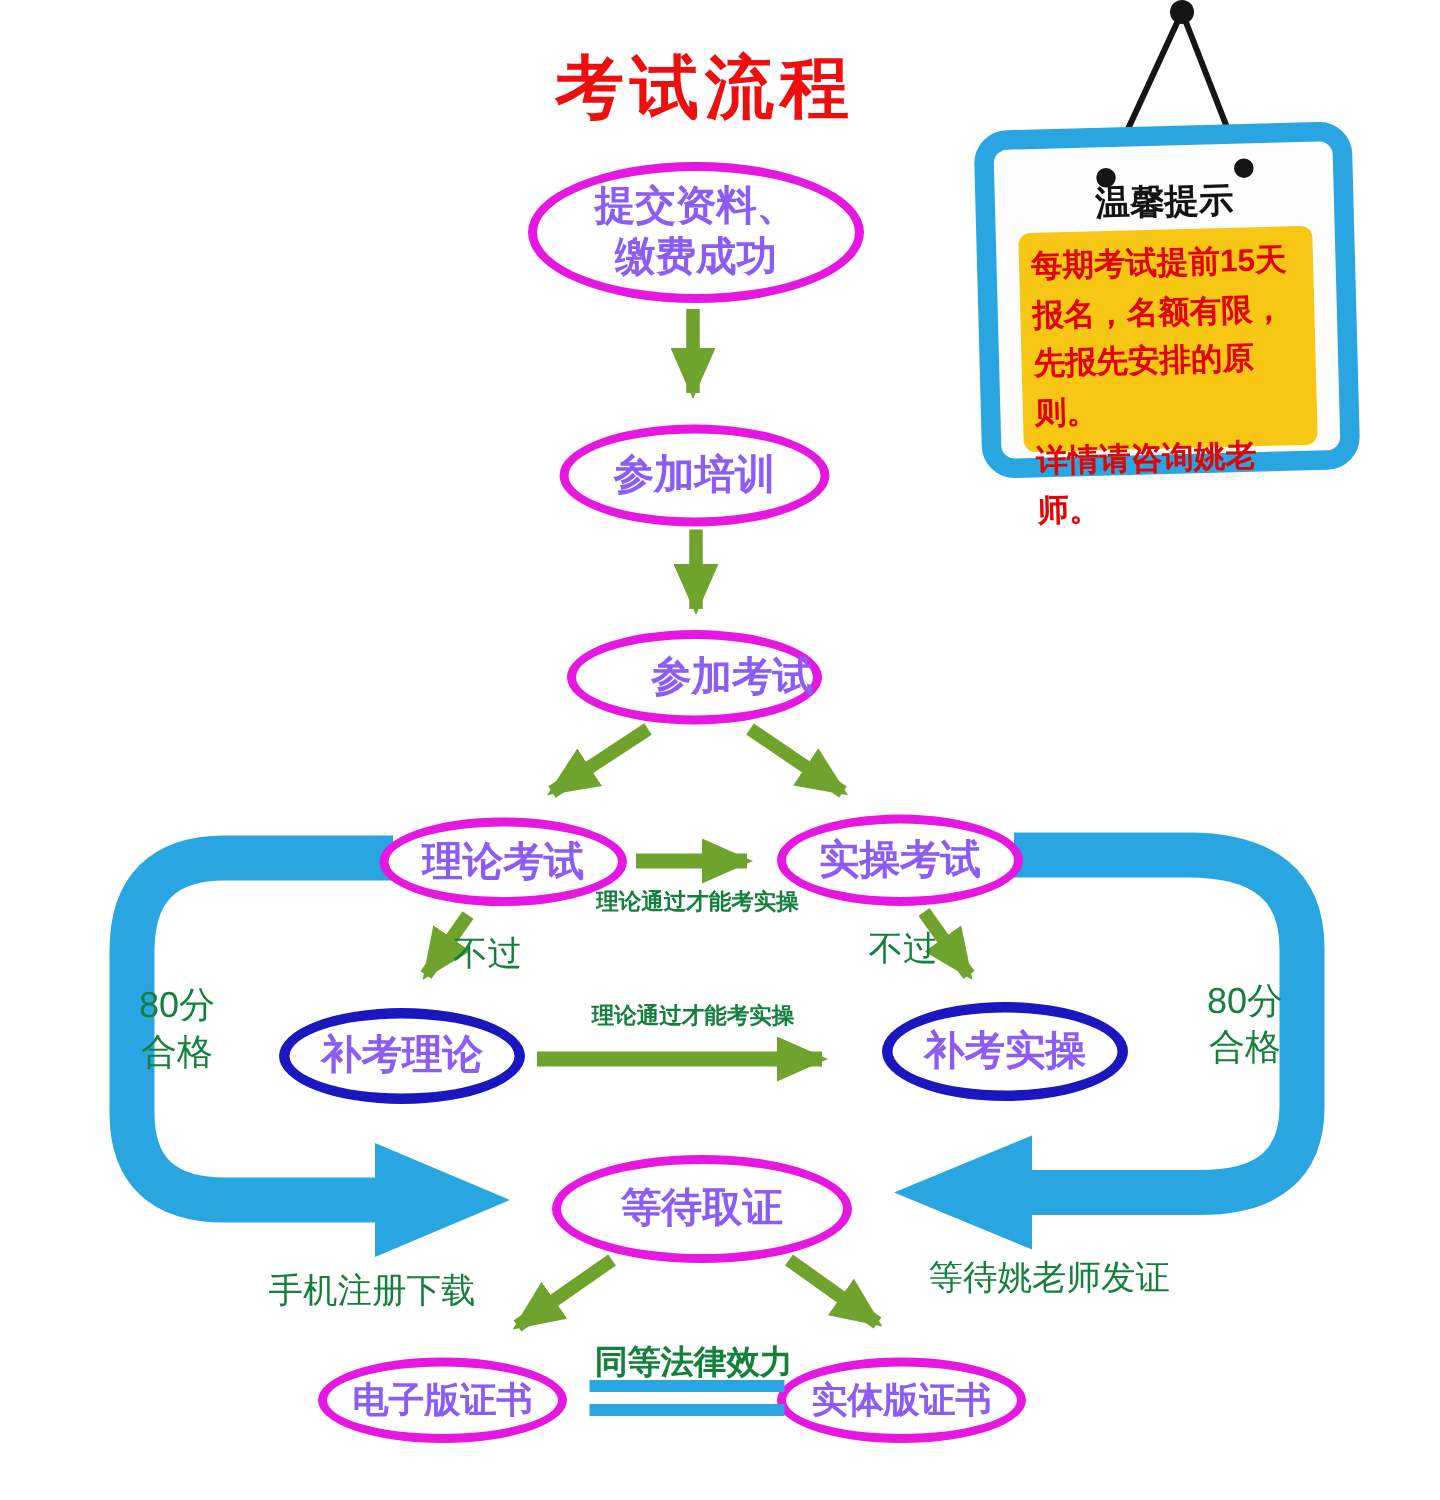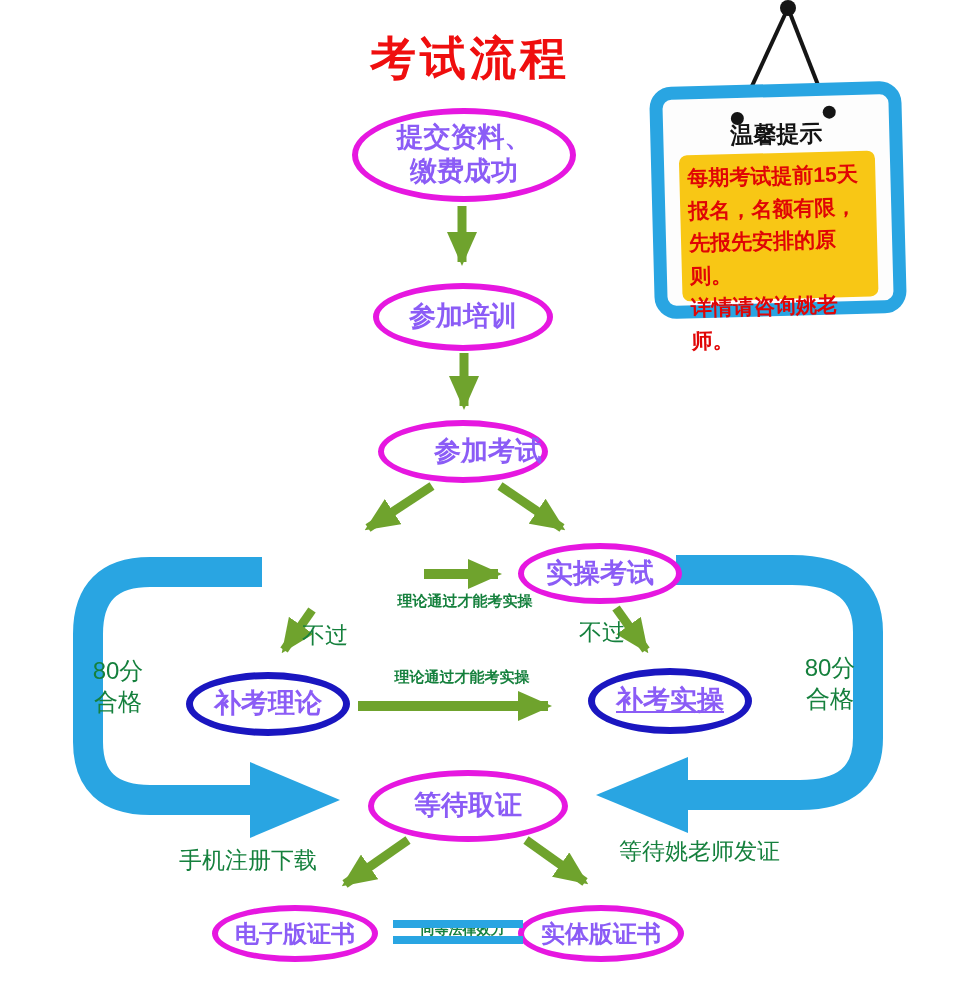--- a/index.html
+++ b/index.html
@@ -93,30 +93,33 @@
   </div>
 
   <div class="node" style="left:373px;top:283px;width:180px;height:68px;">
     <span>参加培训</span>
   </div>
 
   <div class="node" style="left:378px;top:420px;width:170px;height:63px;align-items:flex-end;">
     <span>参加考试</span>
   </div>
 
+  <div class="node" style="left:253px;top:545px;width:165px;height:59px;">
+    <span>理论考试</span>
+  </div>
 
   <div class="node" style="left:518px;top:543px;width:164px;height:61px;">
     <span>实操考试</span>
   </div>
 
   <div class="node blue" style="left:186px;top:672px;width:164px;height:64px;">
     <span>补考理论</span>
   </div>
 
-  <div class="node blue" style="left:588px;top:668px;width:164px;height:66px;text-decoration:underline;">
+  <div class="node blue" style="left:588px;top:668px;width:164px;height:66px;">
     <span>补考实操</span>
   </div>
 
   <div class="node" style="left:368px;top:770px;width:200px;height:72px;">
     <span>等待取证</span>
   </div>
 
   <div class="node small" style="left:212px;top:905px;width:166px;height:57px;">
     <span>电子版证书</span>
   </div>
@@ -136,17 +139,17 @@
     <div>合格</div>
   </div>
   <div class="lbl score" style="left:798px;top:652px;width:64px;">
     <div>80分</div>
     <div>合格</div>
   </div>
 
   <div class="lbl side-label" style="left:163px;top:845px;width:170px;">手机注册下载</div>
   <div class="lbl side-label" style="left:592px;top:836px;width:215px;">等待姚老师发证</div>
 
-  <div class="lbl" style="left:385px;top:921px;width:155px;font-size:14px;">同等法律效力</div>
+  <div class="lbl" style="left:385px;top:893px;width:155px;font-size:22px;">同等法律效力</div>
   <div class="equal-bar" style="left:393px;top:920px;"></div>
   <div class="equal-bar" style="left:393px;top:936px;"></div>
 
 </div>
 
 </body></html>

